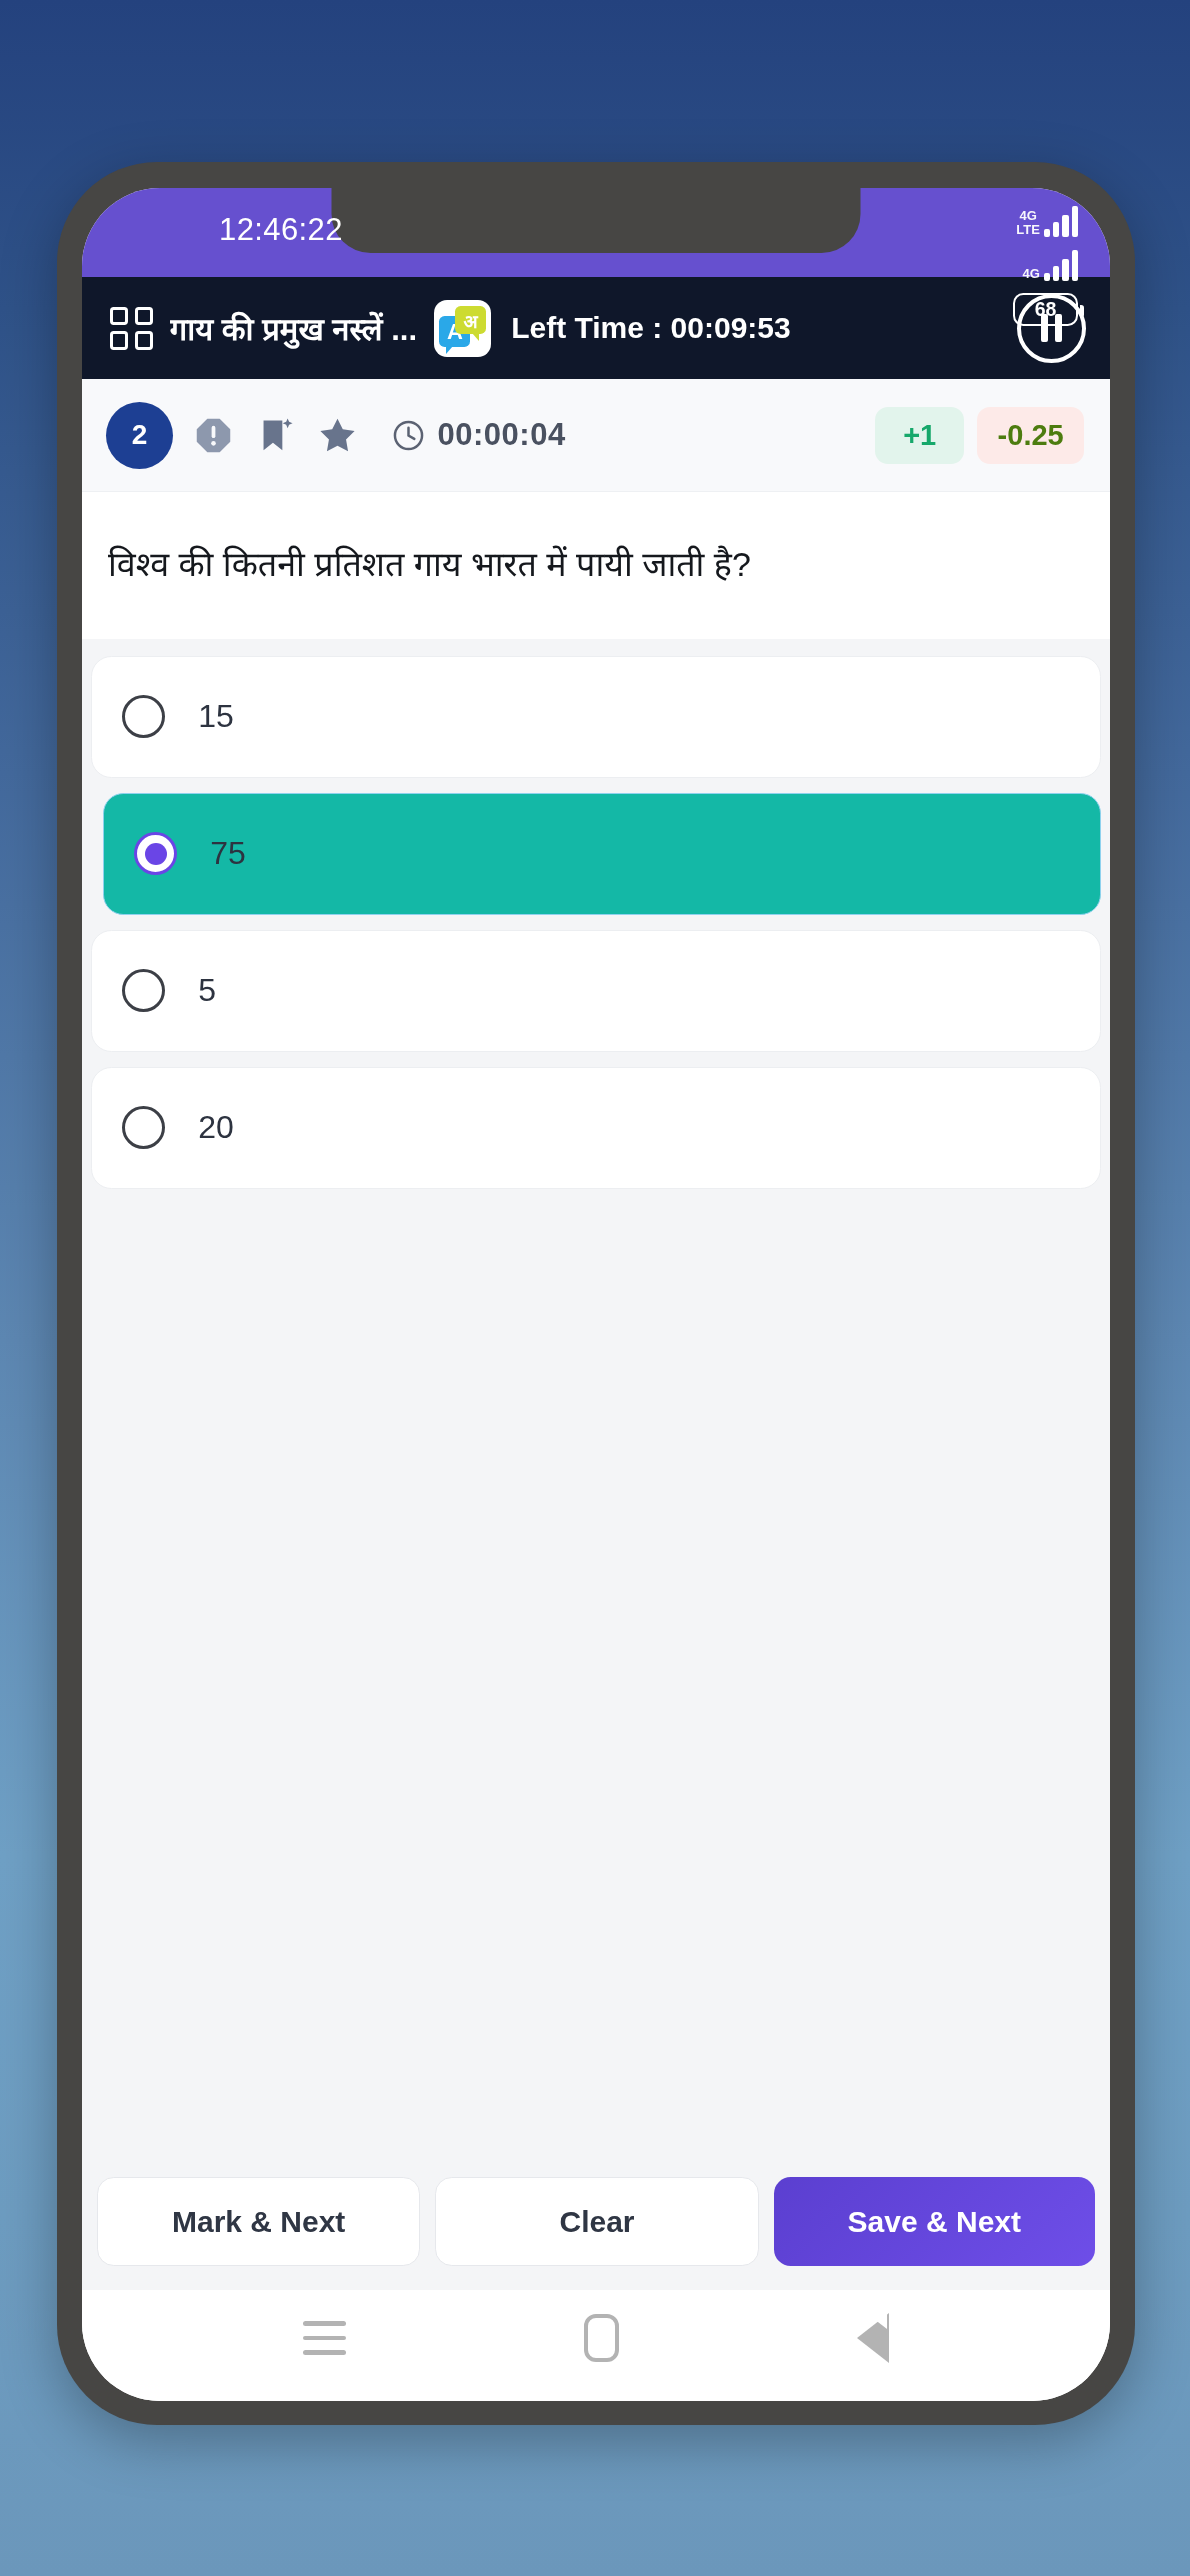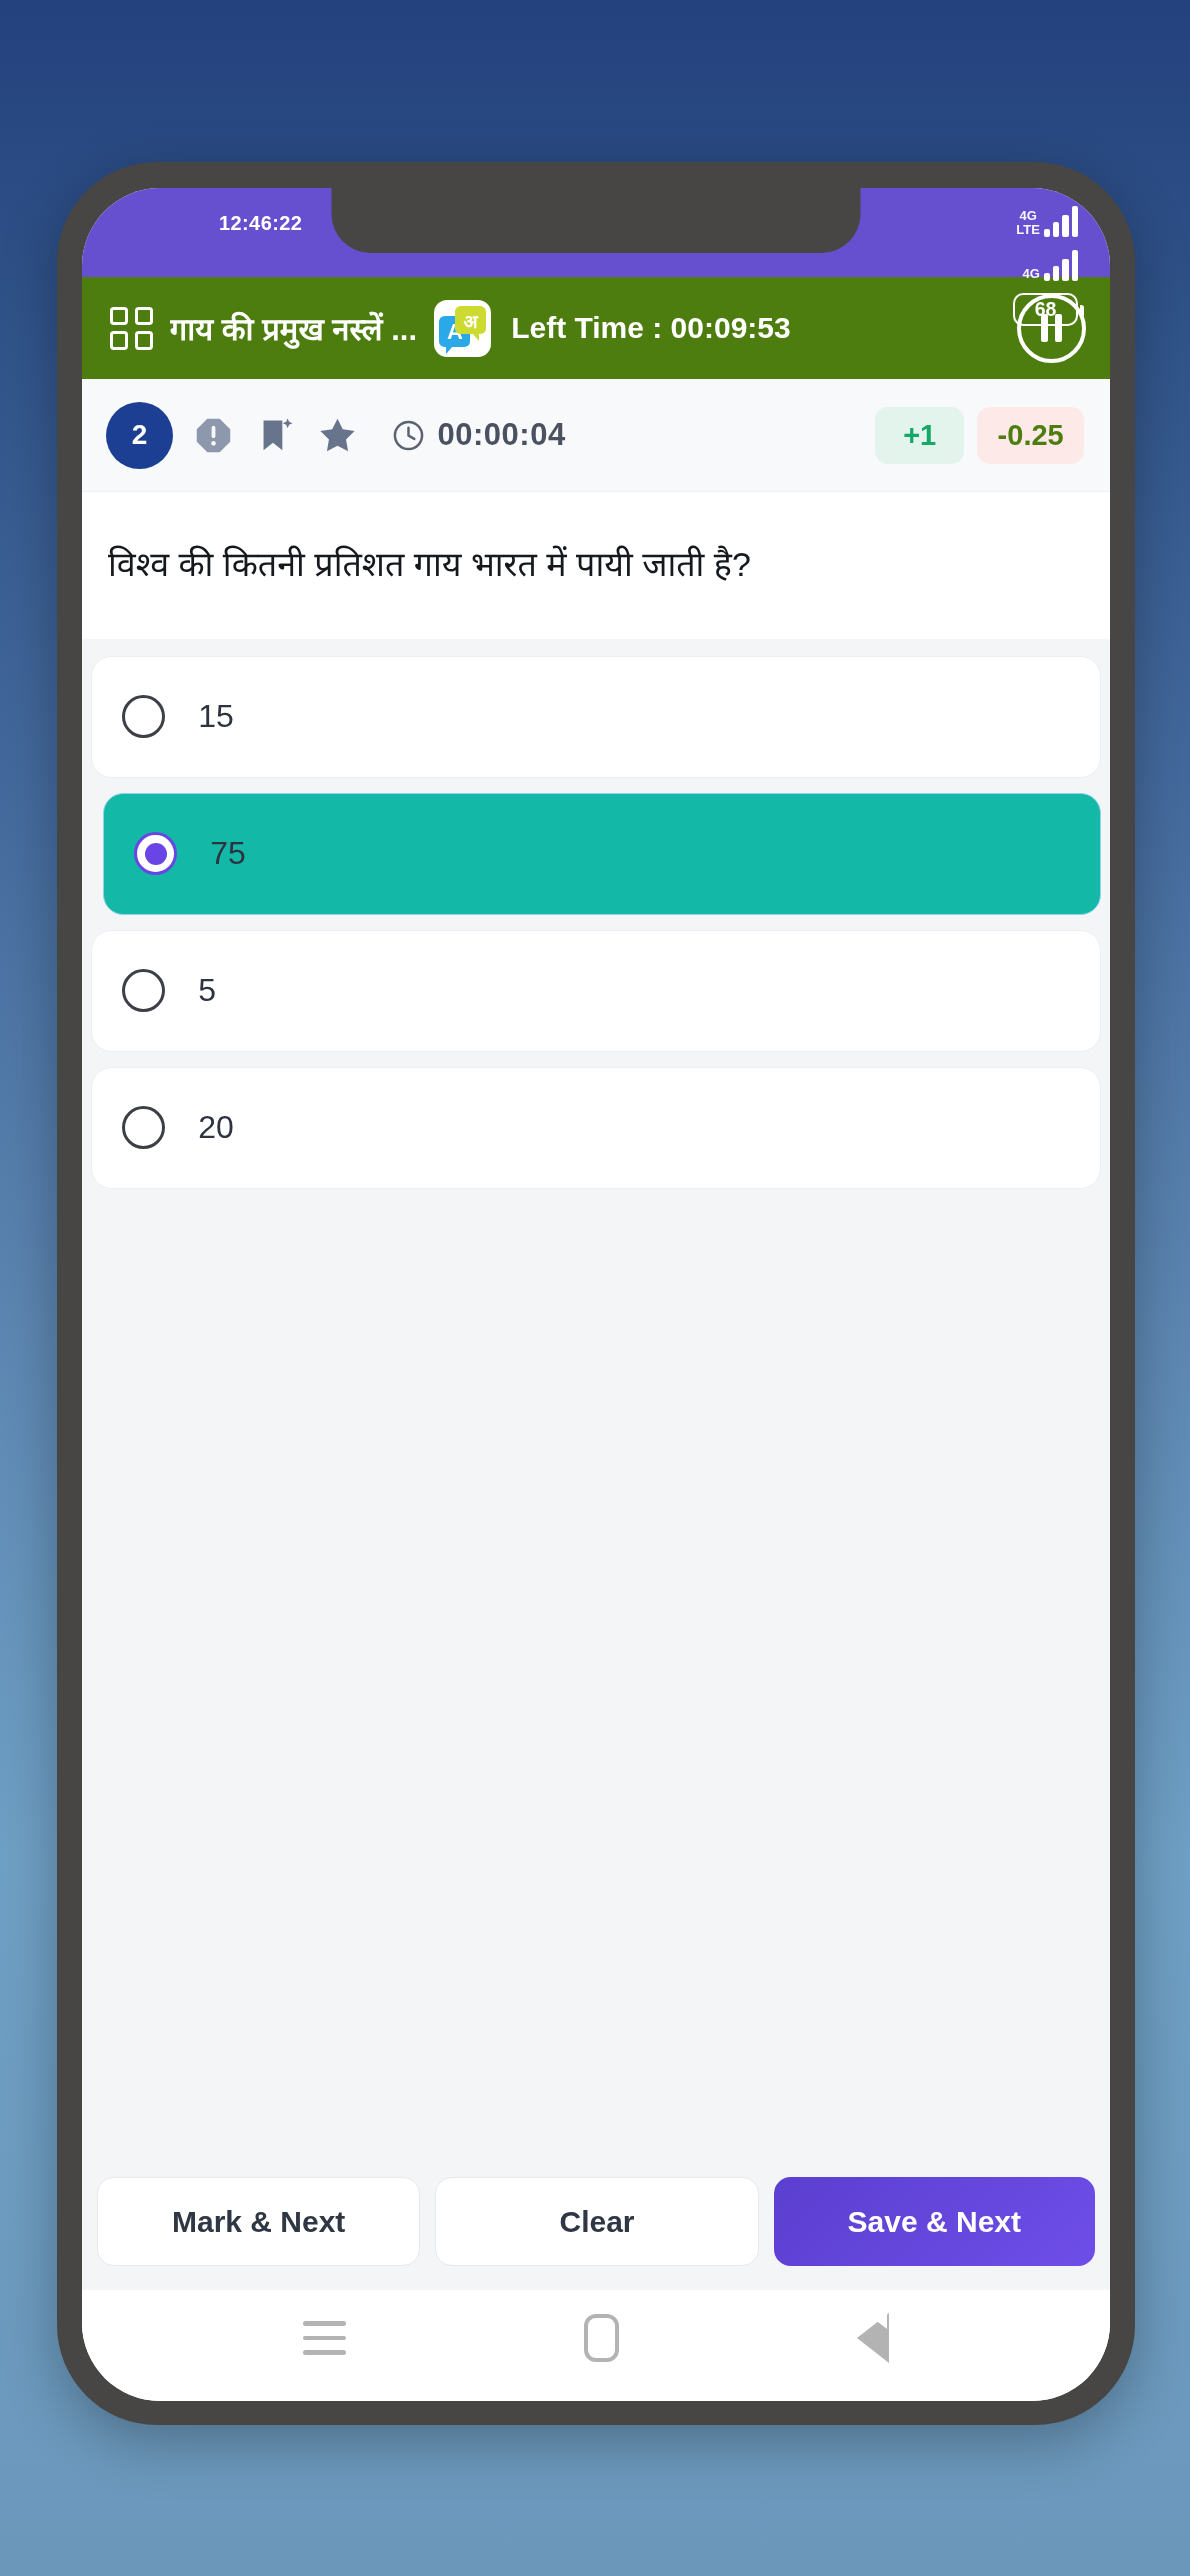--- a/index.html
+++ b/index.html
@@ -56,22 +56,22 @@
     transform: translateX(-50%);
     width: 529px; height: 65px;
     background: #474644;
     border-bottom-left-radius: 39px;
     border-bottom-right-radius: 39px;
     z-index: 5;
   }
   .status-time {
     position: absolute;
     left: 137px; top: 24px;
-    font-size: 20px;
-    font-weight: 700;
+    font-size: 31px;
+    font-weight: 400;
     letter-spacing: 0.4px;
     z-index: 6;
     color: #fff;
   }
   .status-right {
     position: absolute;
     right: 32px; top: 17px;
     display: flex;
     align-items: flex-end;
     gap: 12px;
@@ -106,21 +106,21 @@
     right: -8.3px; top: 10.2px;
     width: 4.6px; height: 12px;
     background: #fff;
     border-radius: 0 2.8px 2.8px 0;
   }
 
   
   .app-header {
     flex: 0 0 auto;
     height: 102px;
-    background: #4d7c0f;
+    background: #0f172a;
     display: flex;
     align-items: center;
     padding: 0 24px 0 28px;
     gap: 16.7px;
     color: #fff;
   }
   .grid-icon {
     width: 43px; height: 43px;
     display: grid;
     grid-template-columns: 1fr 1fr;

